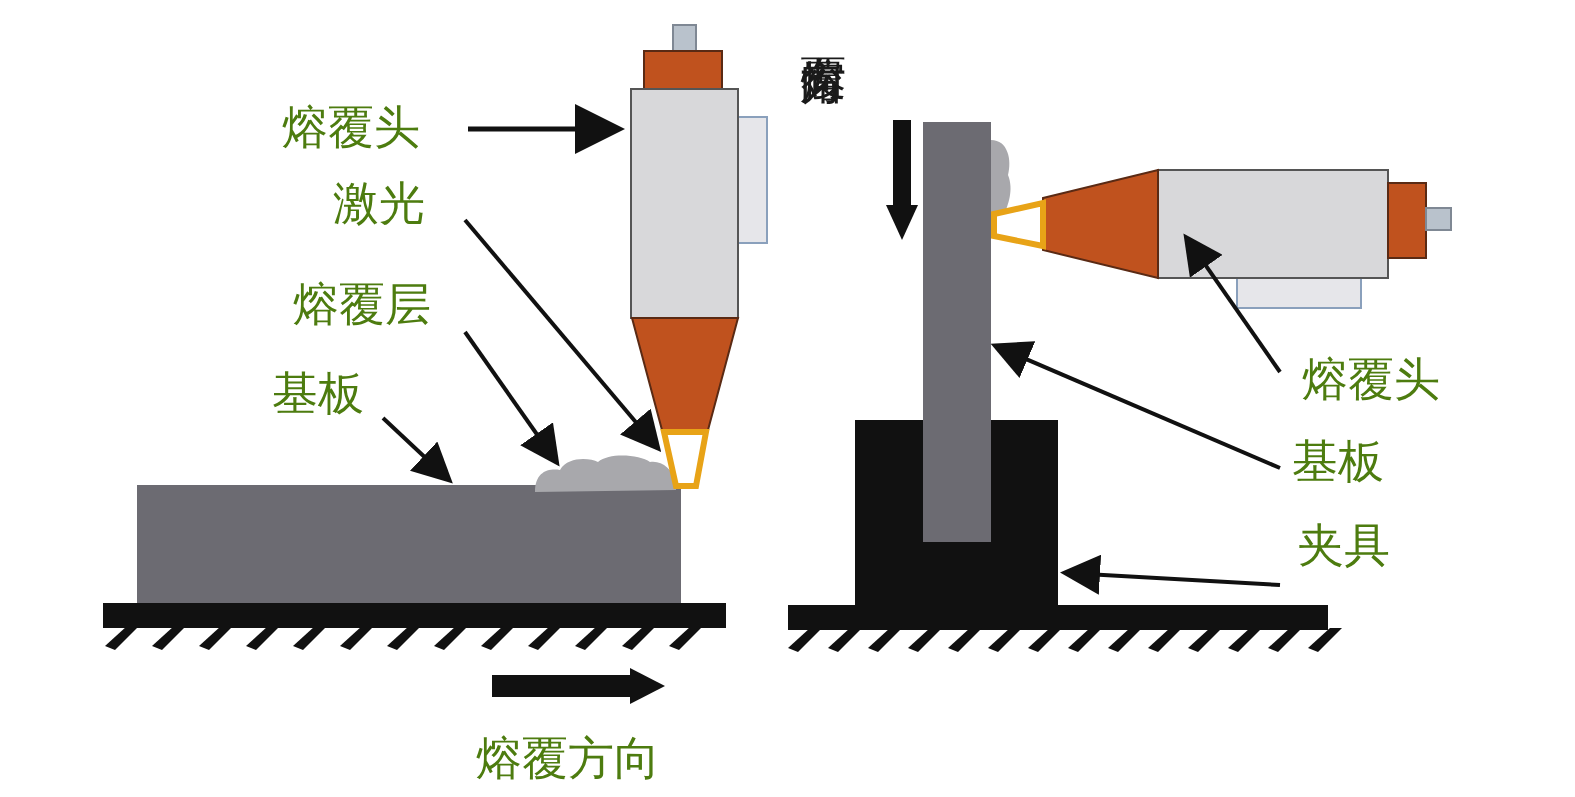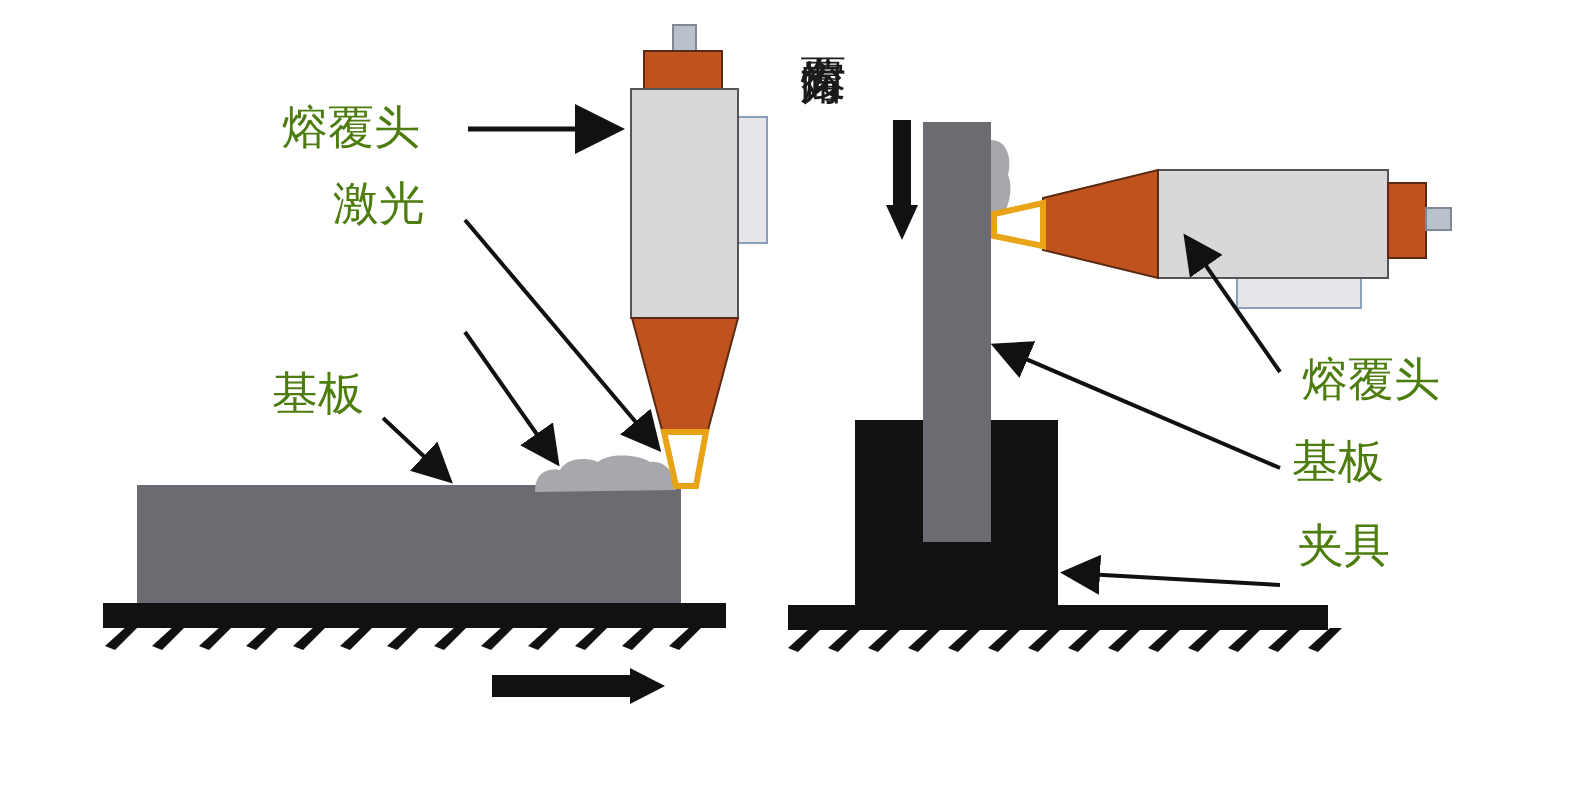--- a/index.html
+++ b/index.html
@@ -102,20 +102,22 @@
     </g>
     <line x1="1280" y1="372" x2="1188" y2="240" stroke="#111" stroke-width="4" marker-end="url(#ah)"></line>
     <line x1="1280" y1="468" x2="998" y2="347" stroke="#111" stroke-width="4" marker-end="url(#ah)"></line>
     <line x1="1280" y1="585" x2="1068" y2="573" stroke="#111" stroke-width="4" marker-end="url(#ah)"></line>
   </g>
 </svg>
 
 
 <div class="lbl" style="left:282px;top:104px;">熔覆头</div>
 <div class="lbl" style="left:333px;top:180px;">激光</div>
+<div class="lbl" style="left:293px;top:281px;">熔覆层</div>
 <div class="lbl" style="left:272px;top:370px;">基板</div>
+<div class="lbl" style="left:476px;top:735px;">熔覆方向</div>
 
 
 <div class="vlbl" style="left:800px;top:20px;">熔覆方向</div>
 <div class="lbl" style="left:1302px;top:356px;">熔覆头</div>
 <div class="lbl" style="left:1292px;top:438px;">基板</div>
 <div class="lbl" style="left:1298px;top:522px;">夹具</div>
 </div>
 
 </body></html>

